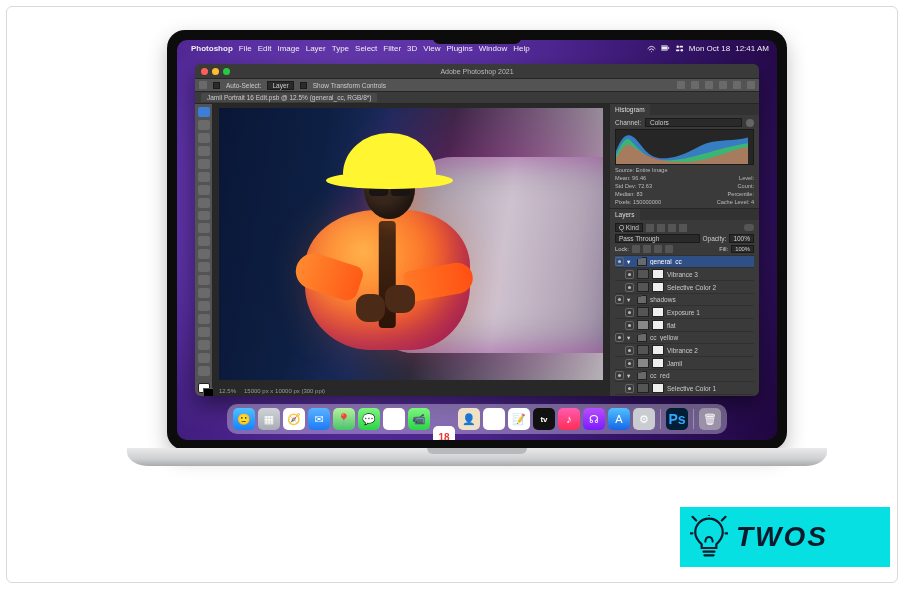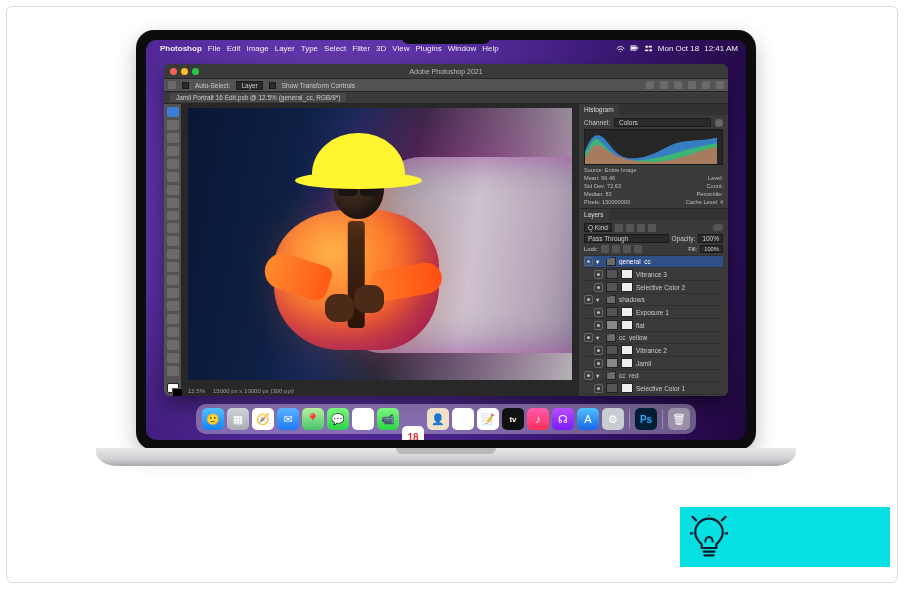--- a/index.html
+++ b/index.html
@@ -8,21 +8,21 @@
     height: 589px;
     background: #ffffff;
     font-family: -apple-system, "Helvetica Neue", Arial, sans-serif;
     position: relative;
     overflow: hidden;
   }
 
   
   .laptop-wrap {
     position: absolute;
-    left: 136px; top: 30px;
+    left: 167px; top: 30px;
     width: 620px;
     height: 480px;
   }
   .bezel {
     position: relative;
     width: 620px; height: 420px;
     background: #0c0c0c;
     border-radius: 18px;
     padding: 10px;
     box-shadow: 0 8px 20px rgba(0,0,0,.25);
@@ -576,32 +576,33 @@
           <div class="dicon" style="background: rgb(255, 255, 255); color: rgb(238, 51, 51); font-weight: 700; font-size: 10px; margin-top: 36px;">18</div>
           <div class="dicon" style="background: rgb(239, 225, 200);">👤</div>
           <div class="dicon" style="background: rgb(255, 255, 255);">☰</div>
           <div class="dicon" style="background: rgb(255, 255, 255);">📝</div>
           <div class="dicon" style="background: rgb(17, 17, 17); color: rgb(255, 255, 255); font-size: 8px; font-weight: 700;">tv</div>
           <div class="dicon" style="background: linear-gradient(rgb(255, 91, 176), rgb(255, 45, 85));">♪</div>
           <div class="dicon" style="background: linear-gradient(rgb(184, 77, 255), rgb(122, 27, 255));">☊</div>
           <div class="dicon" style="background: linear-gradient(rgb(79, 192, 255), rgb(23, 102, 230));">A</div>
           <div class="dicon" style="background: rgb(201, 204, 208);">⚙</div>
           <div class="sep"></div>
-          <div class="dicon" style="background: rgb(0, 30, 54); color: rgb(49, 168, 255); font-weight: 700; font-size: 10px;">Ps</div>
+          <div class="dicon" style="background: rgb(0, 30, 54); color: rgb(49, 168, 255); font-weight: 700; font-size: 14px;">Ps</div>
           <div class="sep"></div>
           <div class="dicon" style="background: rgba(200, 200, 200, 0.5);">🗑</div>
         </div>
 
     </div>
   </div>
   <div class="base"></div>
 </div>
 
 <div class="twos">
   <div class="bulb">
     <svg viewBox="0 0 40 48">
       <path d="M20 4 C11 4 5 11 5 19 C5 25 9 29 12 32 L12 36 L28 36 L28 32 C31 29 35 25 35 19 C35 11 29 4 20 4 Z" fill="none" stroke="#0c1a2b" stroke-width="2.4"></path>
       <path d="M14 40 H26 M15 44 H25" stroke="#0c1a2b" stroke-width="2.4" stroke-linecap="round"></path>
       <path d="M6 6 L2 2 M34 6 L38 2 M20 0 L20 -4 M2 20 L-2 20 M38 20 L42 20" stroke="#0c1a2b" stroke-width="2.4" stroke-linecap="round"></path>
       <path d="M16 30 C16 22 24 22 24 30" fill="none" stroke="#0c1a2b" stroke-width="2"></path>
     </svg>
   </div>
+  <div class="txt">TWOS</div>
 </div>
 
 </body></html>

